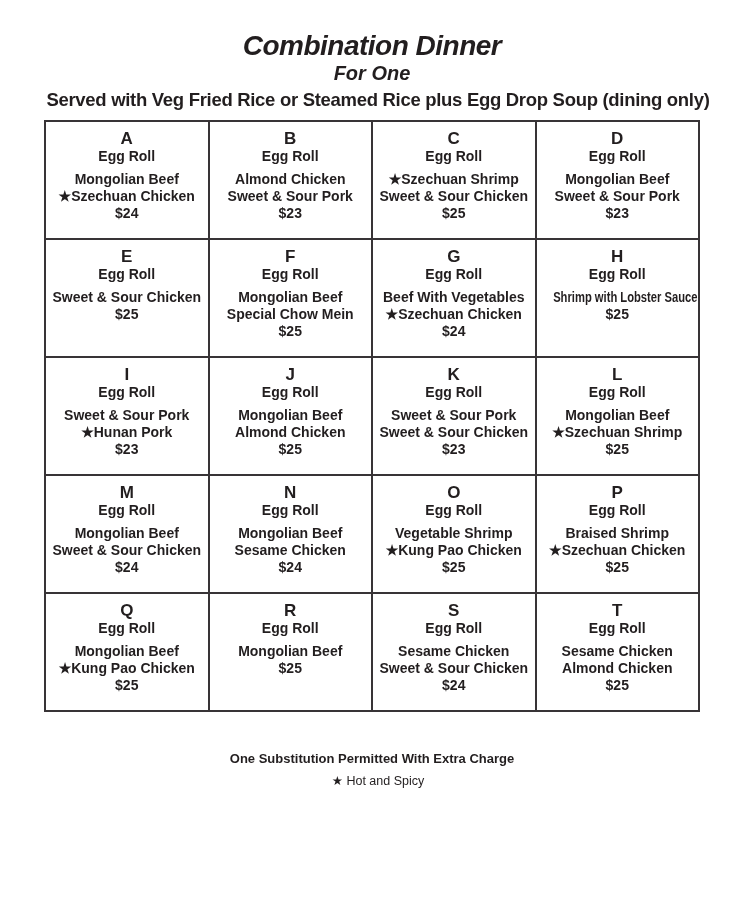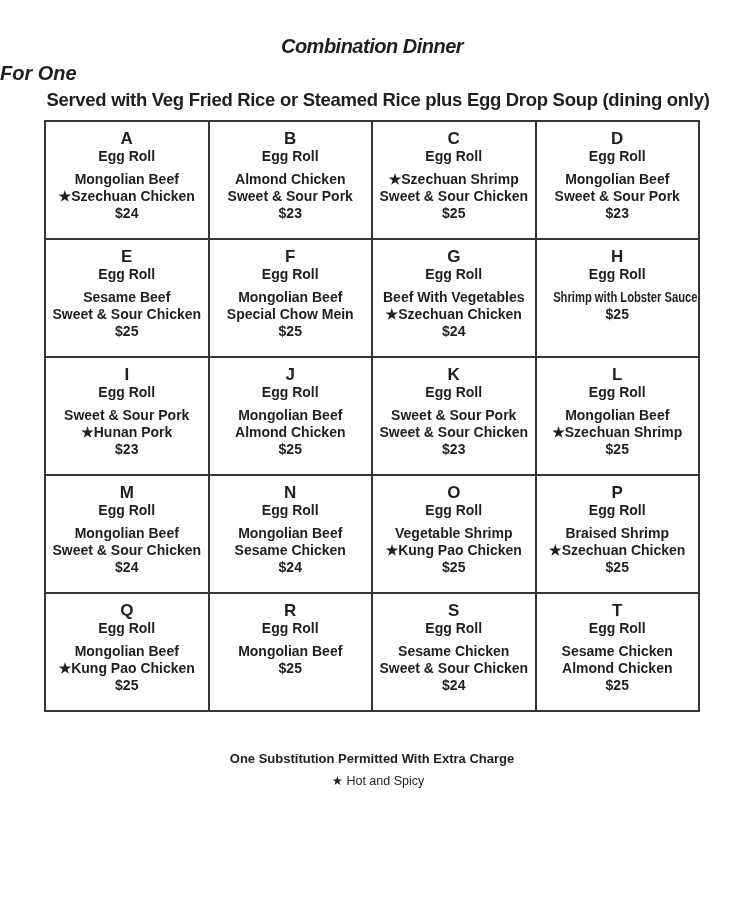--- a/index.html
+++ b/index.html
@@ -17,28 +17,29 @@
   .page {
     width: 744px;
     height: 901px;
     position: relative;
     box-sizing: border-box;
   }
   .menu-title {
     margin: 0;
     padding-top: 31px;
     text-align: center;
-    font-size: 20px;
+    font-size: 28px;
     line-height: 30px;
     font-weight: bold;
     font-style: italic;
     letter-spacing: -0.5px;
   }
   .menu-subtitle {
     margin: 0;
+    text-align: center;
     font-size: 20px;
     line-height: 25px;
     font-weight: bold;
     font-style: italic;
   }
   .menu-tagline {
     margin: 3px 0 0 0;
     text-align: center;
     font-size: 18.5px;
     line-height: 22px;
@@ -146,21 +147,20 @@
         <div class="cell-line">Mongolian Beef</div>
         <div class="cell-line">Sweet &amp; Sour Pork</div>
         <div class="cell-line">$23</div>
       </div>
     </div>
 
     <div class="combo-cell">
       <div class="combo-letter">E</div>
       <div class="cell-line">Egg Roll</div>
       <div class="combo-items">
-        <div class="cell-line">Sesame Beef</div>
         <div class="cell-line">Sweet &amp; Sour Chicken</div>
         <div class="cell-line">$25</div>
       </div>
     </div>
 
     <div class="combo-cell">
       <div class="combo-letter">F</div>
       <div class="cell-line">Egg Roll</div>
       <div class="combo-items">
         <div class="cell-line">Mongolian Beef</div>

